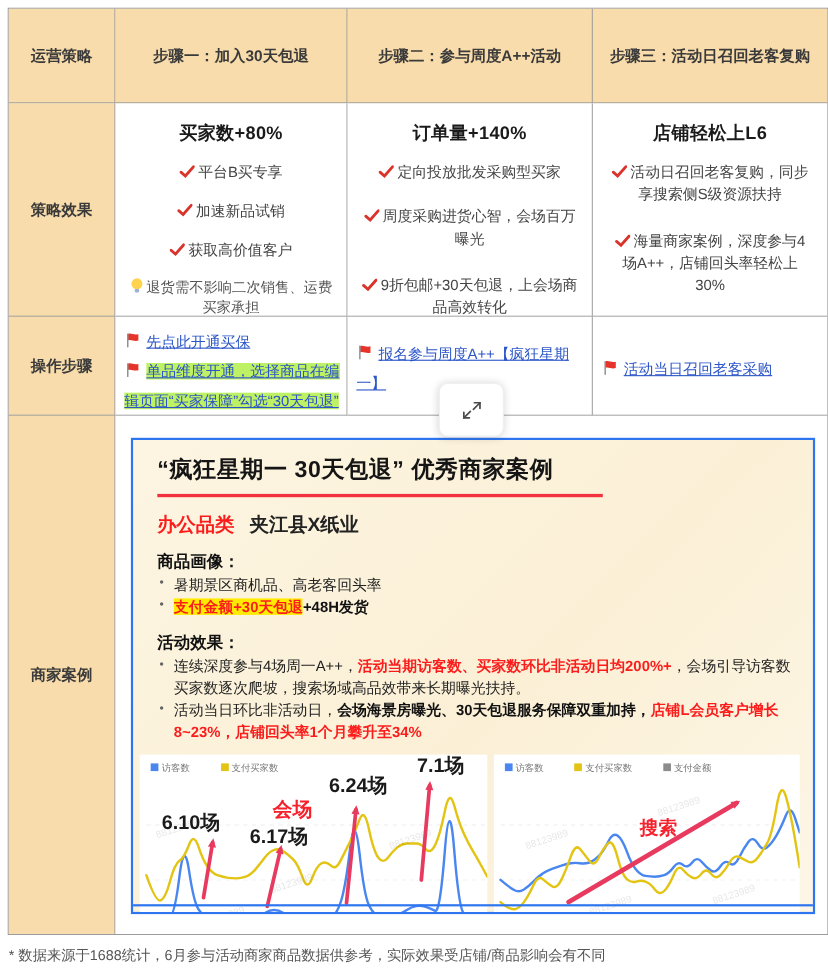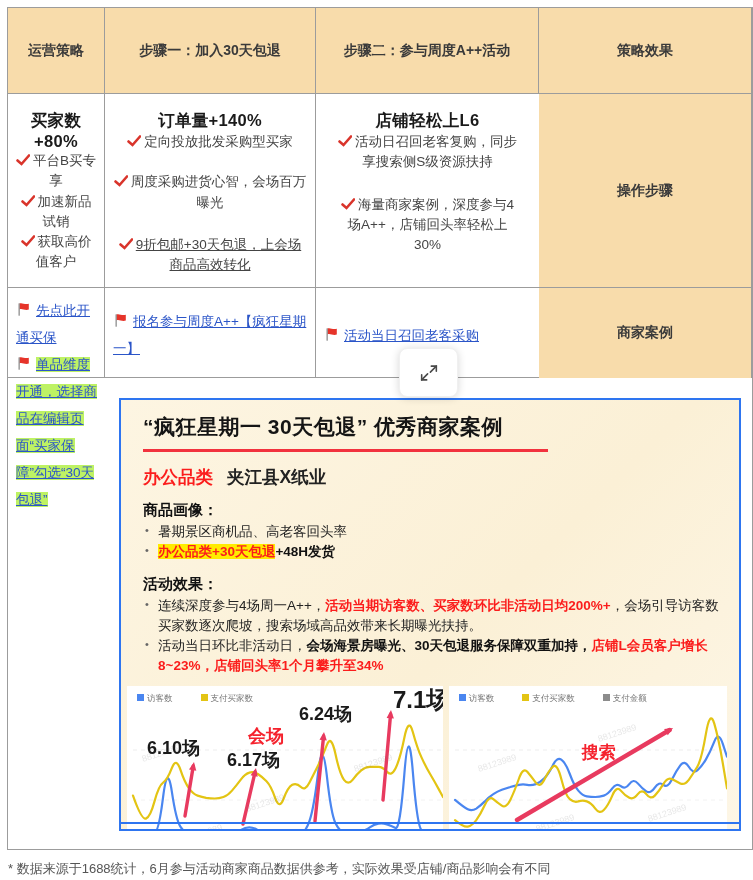--- a/index.html
+++ b/index.html
@@ -9,21 +9,21 @@
        grid-template-columns:97px 211px 223px 213px;
        grid-template-rows:86px 194px 90px 471px;
        border:1px solid #9c9c9c;box-sizing:content-box;}
   .cell{border-right:1px solid #9c9c9c;border-bottom:1px solid #9c9c9c;box-sizing:border-box;position:relative;background:#fff;}
   .cell.lastc{border-right:none;}
   .cell.lastr{border-bottom:none;}
   .hd{background:#f8dcab;display:flex;align-items:center;justify-content:center;
       font-weight:bold;font-size:14px;color:#3a3a3a;text-align:left;}
   .eff{display:flex;flex-direction:column;align-items:center;padding:10px 8px 6px;text-align:center;}
   .eff-title{font-size:16.5px;font-weight:bold;color:#1a1a1a;margin-top:6px;letter-spacing:.3px;}
-  .chk{font-size:13.5px;color:#444;line-height:1.5;max-width:196px;}
+  .chk{margin-top:15px;font-size:13.5px;color:#444;line-height:1.5;max-width:196px;}
   .chk svg{vertical-align:-1px;margin-right:3px;}
   .tip{margin-top:13px;font-size:13px;color:#555;line-height:1.5;max-width:200px;}
   .tip svg{vertical-align:-2px;margin-right:2px;}
   .steps{padding:9px 4px 4px 8px;font-size:13.5px;line-height:2.0;}
   .steps.mid{display:flex;align-items:center;}
   .lk{display:block;}
   .lk svg{vertical-align:-2px;margin-right:5px;}
   .lk a{color:#2b55c8;text-decoration:underline;cursor:pointer;}
   .lk a.hl{background:#bef264;}
   .case-cell{background:#fff;}
@@ -62,20 +62,23 @@
 
   <div class="cell hd">
       <span>运营策略</span>
     </div>
   <div class="cell hd">
       <span>步骤一：加入30天包退</span>
     </div>
   <div class="cell hd">
       <span>步骤二：参与周度A++活动</span>
     </div>
+  <div class="cell hd lastc">
+      <span>步骤三：活动日召回老客复购</span>
+    </div>
 
   <div class="cell hd">
       <span>策略效果</span>
     </div>
 
   <div class="cell eff">
     <div class="eff-title">买家数+80%</div>
     <div class="chk"><svg width="14" height="12">
           <path d="M1.5 6.5 L5.5 10 L13 1.5" stroke="#d9342b" stroke-width="2.6" fill="none" stroke-linecap="round"></path>
         </svg><span>平台B买专享</span></div>
@@ -92,21 +95,21 @@
   </div>
 
   <div class="cell eff">
     <div class="eff-title">订单量+140%</div>
     <div class="chk"><svg width="14" height="12">
           <path d="M1.5 6.5 L5.5 10 L13 1.5" stroke="#d9342b" stroke-width="2.6" fill="none" stroke-linecap="round"></path>
         </svg><span>定向投放批发采购型买家</span></div>
     <div class="chk" style="margin-top:20px;"><svg width="14" height="12">
           <path d="M1.5 6.5 L5.5 10 L13 1.5" stroke="#d9342b" stroke-width="2.6" fill="none" stroke-linecap="round"></path>
         </svg><span>周度采购进货心智，会场百万曝光</span></div>
-    <div class="chk" style="margin-top:22px;text-decoration:underline;"><svg width="14" height="12">
+    <div class="chk" style="margin-top:22px;"><svg width="14" height="12">
           <path d="M1.5 6.5 L5.5 10 L13 1.5" stroke="#d9342b" stroke-width="2.6" fill="none" stroke-linecap="round"></path>
         </svg><span>9折包邮+30天包退，上会场商品高效转化</span></div>
   </div>
 
   <div class="cell eff lastc">
     <div class="eff-title">店铺轻松上L6</div>
     <div class="chk" style="max-width:186px;"><svg width="14" height="12">
           <path d="M1.5 6.5 L5.5 10 L13 1.5" stroke="#d9342b" stroke-width="2.6" fill="none" stroke-linecap="round"></path>
         </svg><span>活动日召回老客复购，同步享搜索侧S级资源扶持</span></div>
     <div class="chk" style="max-width:186px;margin-top:22px;"><svg width="14" height="12">
@@ -150,21 +153,21 @@
   <div class="cell case-cell lastr" style="grid-column:2 / span 3;border-right:none;">
     <div class="card">
       <div class="card-title">“疯狂星期一 30天包退” 优秀商家案例</div>
       <div class="red-line"></div>
       <div class="cat-line">
         <span class="cat">办公品类</span><span class="merchant">夹江县X纸业</span>
       </div>
       <div class="sec-h">商品画像：</div>
       <ul class="blt">
         <li><span>暑期景区商机品、高老客回头率</span></li>
-        <li><span><span class="seg-hl">办公品类+30天包退</span><span class="seg-bold">+48H发货</span></span></li>
+        <li><span><span class="seg-hl">支付金额+30天包退</span><span class="seg-bold">+48H发货</span></span></li>
       </ul>
       <div class="sec-h" style="margin-top:12px;">活动效果：</div>
       <ul class="blt">
         <li><span><span>连续深度参与4场周一A++，</span><span class="seg-red">活动当期访客数、买家数环比非活动日均200%+</span><span>，会场引导访客数买家数逐次爬坡，搜索场域高品效带来长期曝光扶持。</span></span></li>
         <li><span><span>活动当日环比非活动日，</span><span class="seg-bold">会场海景房曝光、30天包退服务保障双重加持，</span><span class="seg-red">店铺L会员客户增长8~23%，店铺回头率1个月攀升至34%</span></span></li>
       </ul>
       <div class="charts">
         <div class="chart" style="width:322px">
             <div class="legend">
               <span><span class="sw" style="background:#4a86f0"></span>访客数</span>
@@ -181,21 +184,21 @@
               <polygon points="129,80 130.7,88.8 123.6,87.2" fill="#e83a5f"></polygon>
               <line x1="188" y1="133" x2="196.6" y2="48.0" stroke="#e83a5f" stroke-width="3.4" stroke-linecap="round"></line>
               <polygon points="197,44 199.8,52.5 192.5,51.8" fill="#e83a5f"></polygon>
               <line x1="256" y1="112" x2="263.6" y2="26.0" stroke="#e83a5f" stroke-width="3.4" stroke-linecap="round"></line>
               <polygon points="264,22 266.9,30.5 259.6,29.9" fill="#e83a5f"></polygon>
             </svg>
             <div class="anno" style="left:20px;top:50px;font-size:18px">6.10场</div>
             <div class="anno" style="left:121px;top:38px;color:#f5222d;font-size:18px">会场</div>
             <div class="anno" style="left:100px;top:62px;font-size:18px">6.17场</div>
             <div class="anno" style="left:172px;top:16px;font-size:18px">6.24场</div>
-            <div class="anno" style="left:266px;top:-2px;font-size:24px">7.1场</div>
+            <div class="anno" style="left:252px;top:-2px;font-size:18px">7.1场</div>
             <div class="wm" style="left:14px;top:62px">88123989</div>
             <div class="wm" style="left:118px;top:112px">88123989</div>
             <div class="wm" style="left:226px;top:72px">88123989</div>
             <div class="wm" style="left:56px;top:142px">88123989</div>
           </div>
         <div class="chart" style="width:284px">
             <div class="legend">
               <span><span class="sw" style="background:#4a86f0"></span>访客数</span>
               <span><span class="sw" style="background:#e3c413"></span>支付买家数</span>
               <span><span class="sw" style="background:#8c8c8c"></span>支付金额</span>

